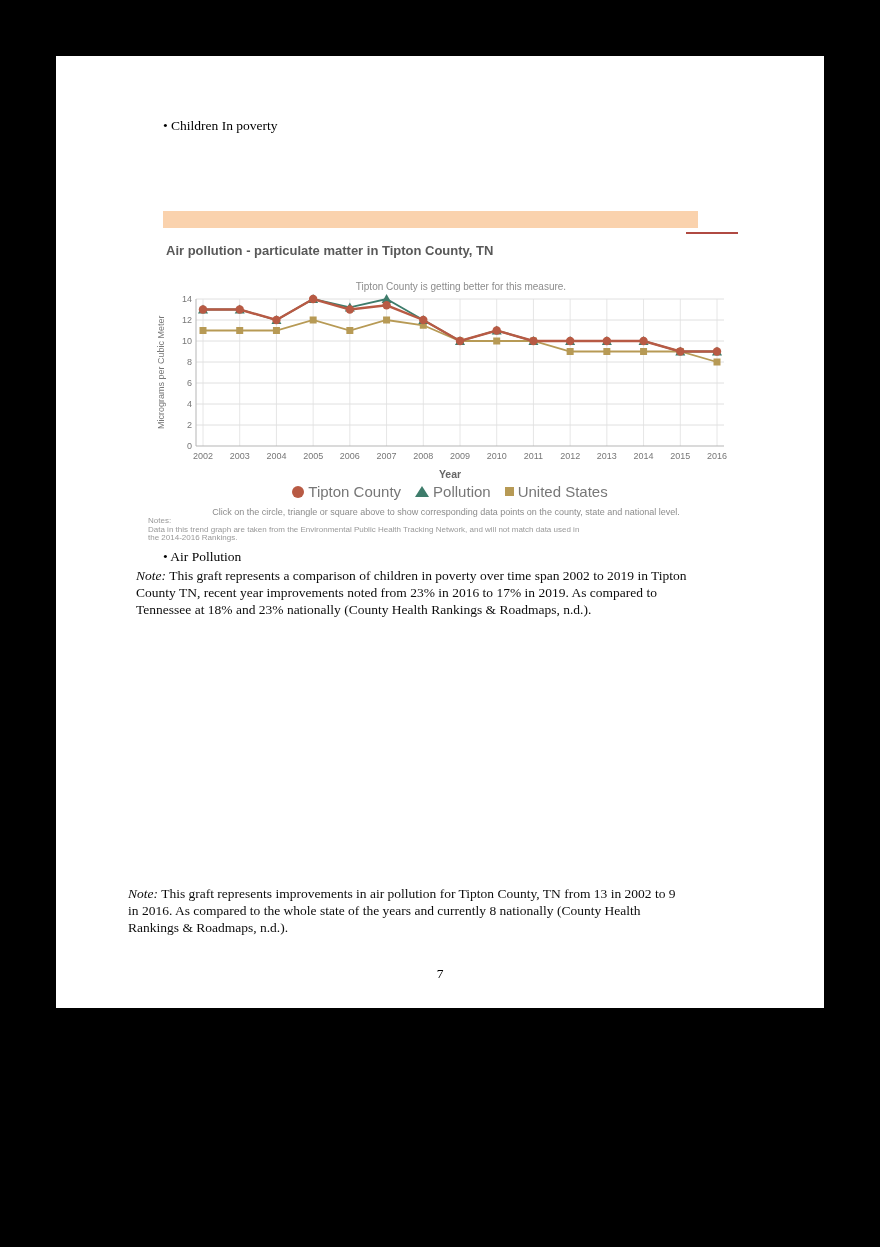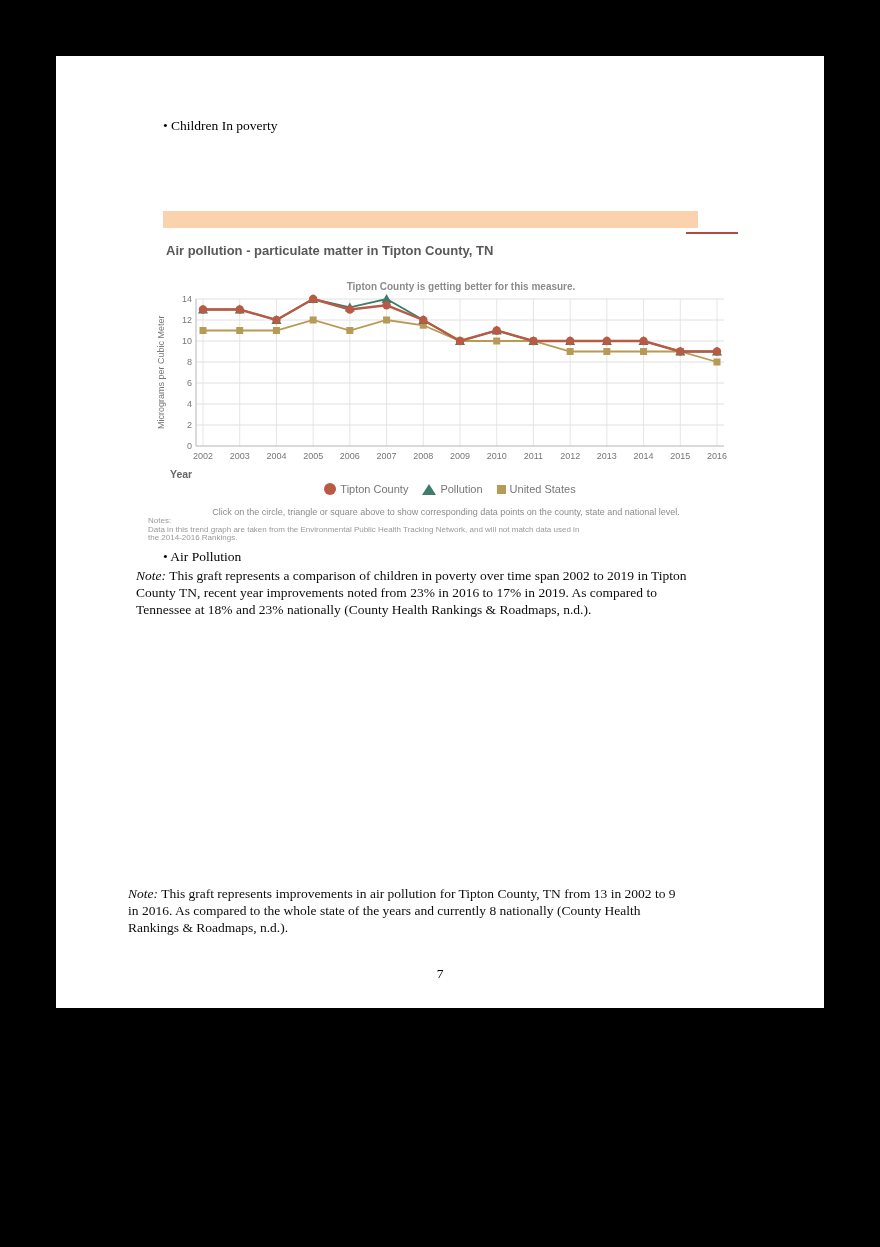--- a/index.html
+++ b/index.html
@@ -6,32 +6,32 @@
   .canvas{position:relative;width:880px;height:1247px;background:#000;overflow:hidden;
           font-family:"Liberation Serif",serif;}
   .page{position:absolute;left:56px;top:56px;width:768px;height:952px;background:#ffffff;}
   .abs{position:absolute;}
   .bullet{font-size:13.5px;color:#000;}
   .sans{font-family:"Liberation Sans",sans-serif;}
   .chart-title{left:110px;top:187px;width:590px;font-weight:bold;
                font-size:13px;color:#595959;}
   .chart-subtitle{left:110px;top:203px;width:590px;text-align:center;font-weight:bold;
                font-size:12.5px;color:#595959;}
-  .chart-status{left:110px;top:225px;width:590px;text-align:center;font-weight:bold;
+  .chart-status{left:110px;top:225px;width:590px;text-align:center;font-weight:normal;
                font-size:10px;color:#8c8c8c;}
   .peach-bar{left:107px;top:155px;width:535px;height:17px;background:#fad2ad;}
   .red-dash{left:630px;top:176px;width:52px;height:2px;background:#b04a42;}
   .ylabel{left:100px;top:241px;height:150px;writing-mode:vertical-rl;transform:rotate(180deg);
           font-size:9px;color:#777;text-align:center;line-height:10px;}
   .chart-svg{left:114px;top:238px;}
-  .xlabel{left:114px;top:412px;width:560px;font-weight:bold;
+  .xlabel{left:114px;top:412px;width:560px;text-align:center;font-weight:bold;
           font-size:10.5px;color:#666;}
   .legend{left:114px;top:427px;width:560px;display:flex;justify-content:center;
           gap:14px;align-items:center;}
-  .legend-item{display:inline-flex;align-items:center;gap:4px;font-size:11px;color:#777;cursor:pointer;}
+  .legend-item{display:inline-flex;align-items:center;gap:4px;font-size:15px;color:#777;cursor:pointer;}
   .lm-circle{width:12px;height:12px;border-radius:50%;}
   .lm-triangle{width:0;height:0;border-left:7px solid transparent;border-right:7px solid transparent;}
   .lm-square{width:9px;height:9px;}
   .caption{left:90px;top:451px;width:600px;text-align:center;font-size:9px;color:#8c8c8c;}
   .notes{left:92px;top:461px;font-size:8px;line-height:8.5px;color:#999;}
   .note-par{font-size:13.5px;line-height:17.2px;color:#0d0d0d;margin:0;width:560px;}
   .note-label{font-style:italic;}
   .pagenum{left:0;top:910px;width:768px;text-align:center;font-size:13.5px;color:#000;}
 </style>
 </head>

